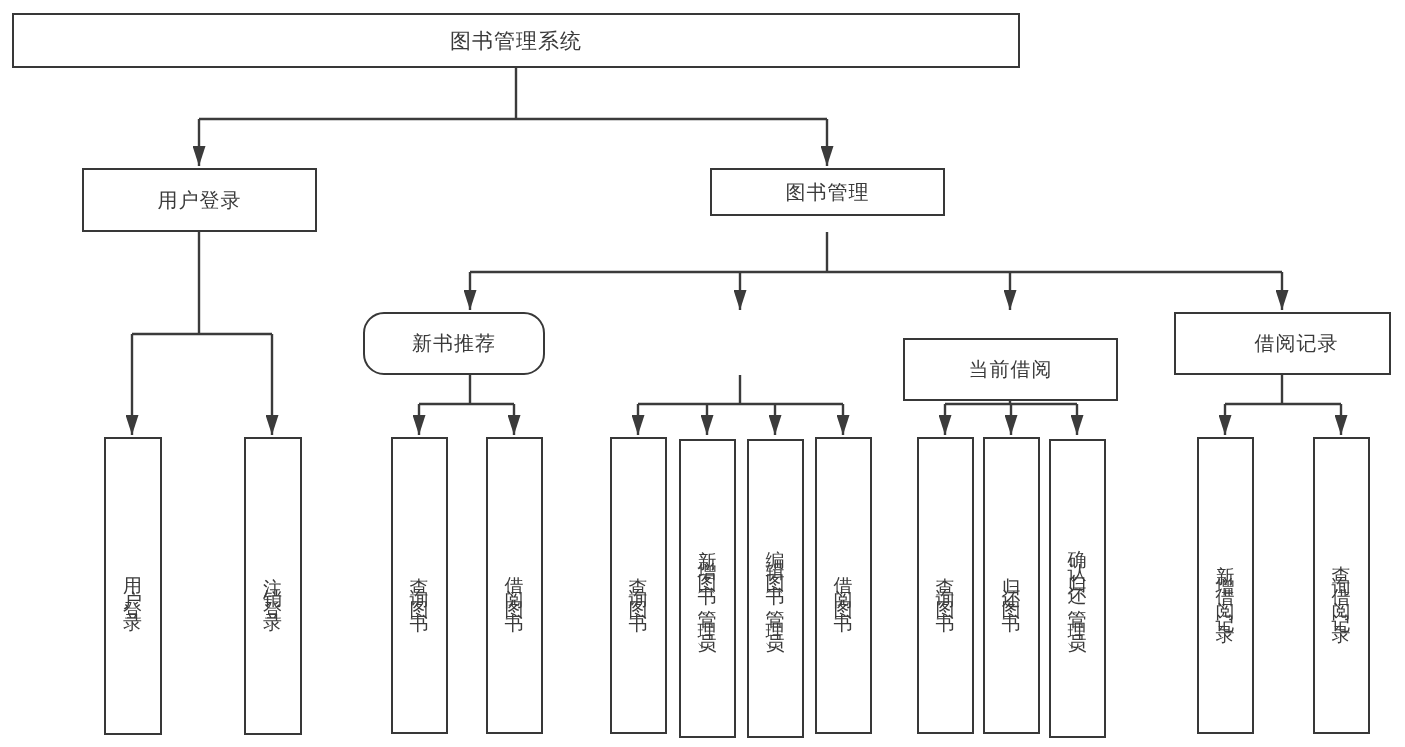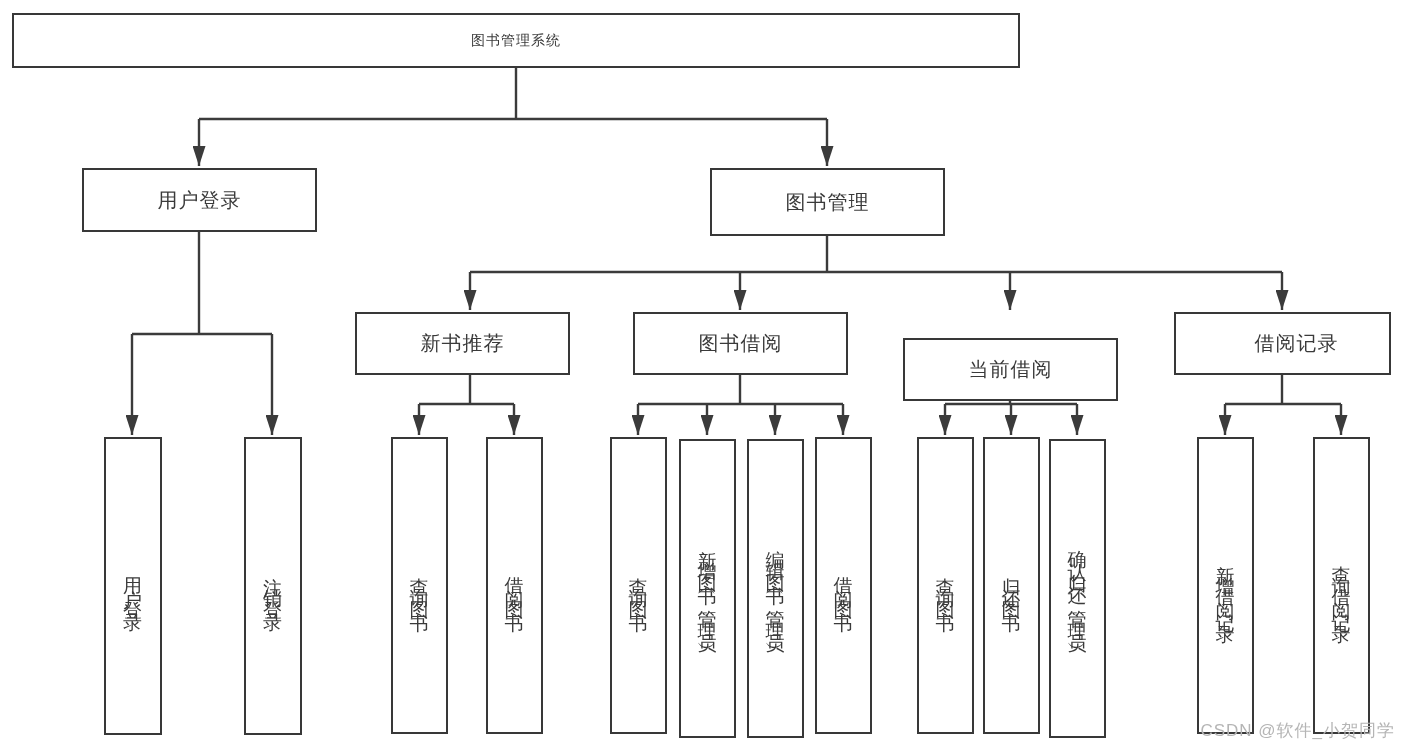--- a/index.html
+++ b/index.html
@@ -37,21 +37,21 @@
     align-items: center;
     justify-content: center;
     color: #3a3a3a;
   }
   .node.h {
     font-size: 20px;
     letter-spacing: 1px;
     white-space: nowrap;
   }
   .node.root {
-    font-size: 14px;
+    font-size: 21px;
   }
   .node.v {
     font-size: 19px;
     writing-mode: vertical-rl;
     text-orientation: mixed;
     letter-spacing: 12px;
     line-height: 1;
   }
   .watermark {
     position: absolute;
@@ -113,24 +113,23 @@
 
     <path class="edge" d="M1282,375 V404"></path>
     <path class="edge" d="M1225,404 H1341"></path>
     <line class="edge" x1="1225" y1="404" x2="1225" y2="435" marker-end="url(#ah)"></line>
     <line class="edge" x1="1341" y1="404" x2="1341" y2="435" marker-end="url(#ah)"></line>
   </svg>
 
   <div class="node h root" style="left:12px; top:13px; width:1008px; height:55px;">图书管理系统</div>
 
   <div class="node h" style="left:82px; top:168px; width:235px; height:64px;">用户登录</div>
-  <div class="node h" style="left:710px; top:168px; width:235px; height:68px;">图书管理</div>
+  <div class="node h" style="left:710px; top:168px; width:235px; height:48px;">图书管理</div>
 
-  <div class="node h" style="left:355px; top:312px; width:215px; height:63px;">新书推荐</div>
-  <div class="node h" style="left:633px; top:312px; width:215px; height:63px;">图书借阅</div>
+  <div class="node h" style="left:363px; top:312px; width:182px; height:63px;border-radius:21px;">新书推荐</div>
   <div class="node h" style="left:903px; top:312px; width:215px; height:63px;margin-top:26px;">当前借阅</div>
   <div class="node h" style="left:1174px; top:312px; width:217px; height:63px;padding-left:28px;">借阅记录</div>
 
   <div class="node v" style="left:104px; top:437px; width:58px; height:298px;">用户登录</div>
   <div class="node v" style="left:244px; top:437px; width:58px; height:298px;">注销登录</div>
 
   <div class="node v" style="left:391px; top:437px; width:57px; height:297px;">查询图书</div>
   <div class="node v" style="left:486px; top:437px; width:57px; height:297px;">借阅图书</div>
 
   <div class="node v" style="left:610px; top:437px; width:57px; height:297px;">查询图书</div>
@@ -138,15 +137,14 @@
   <div class="node v" style="left:747px; top:439px; width:57px; height:299px;">编辑图书（管理员）</div>
   <div class="node v" style="left:815px; top:437px; width:57px; height:297px;">借阅图书</div>
 
   <div class="node v" style="left:917px; top:437px; width:57px; height:297px;">查询图书</div>
   <div class="node v" style="left:983px; top:437px; width:57px; height:297px;">归还图书</div>
   <div class="node v" style="left:1049px; top:439px; width:57px; height:299px;">确认归还（管理员）</div>
 
   <div class="node v" style="left:1197px; top:437px; width:57px; height:297px;">新增借阅记录</div>
   <div class="node v" style="left:1313px; top:437px; width:57px; height:297px;">查询借阅记录</div>
 
-  <div class="watermark">CSDN @软件_小贺同学</div>
 
 </div>
 
 </body></html>

